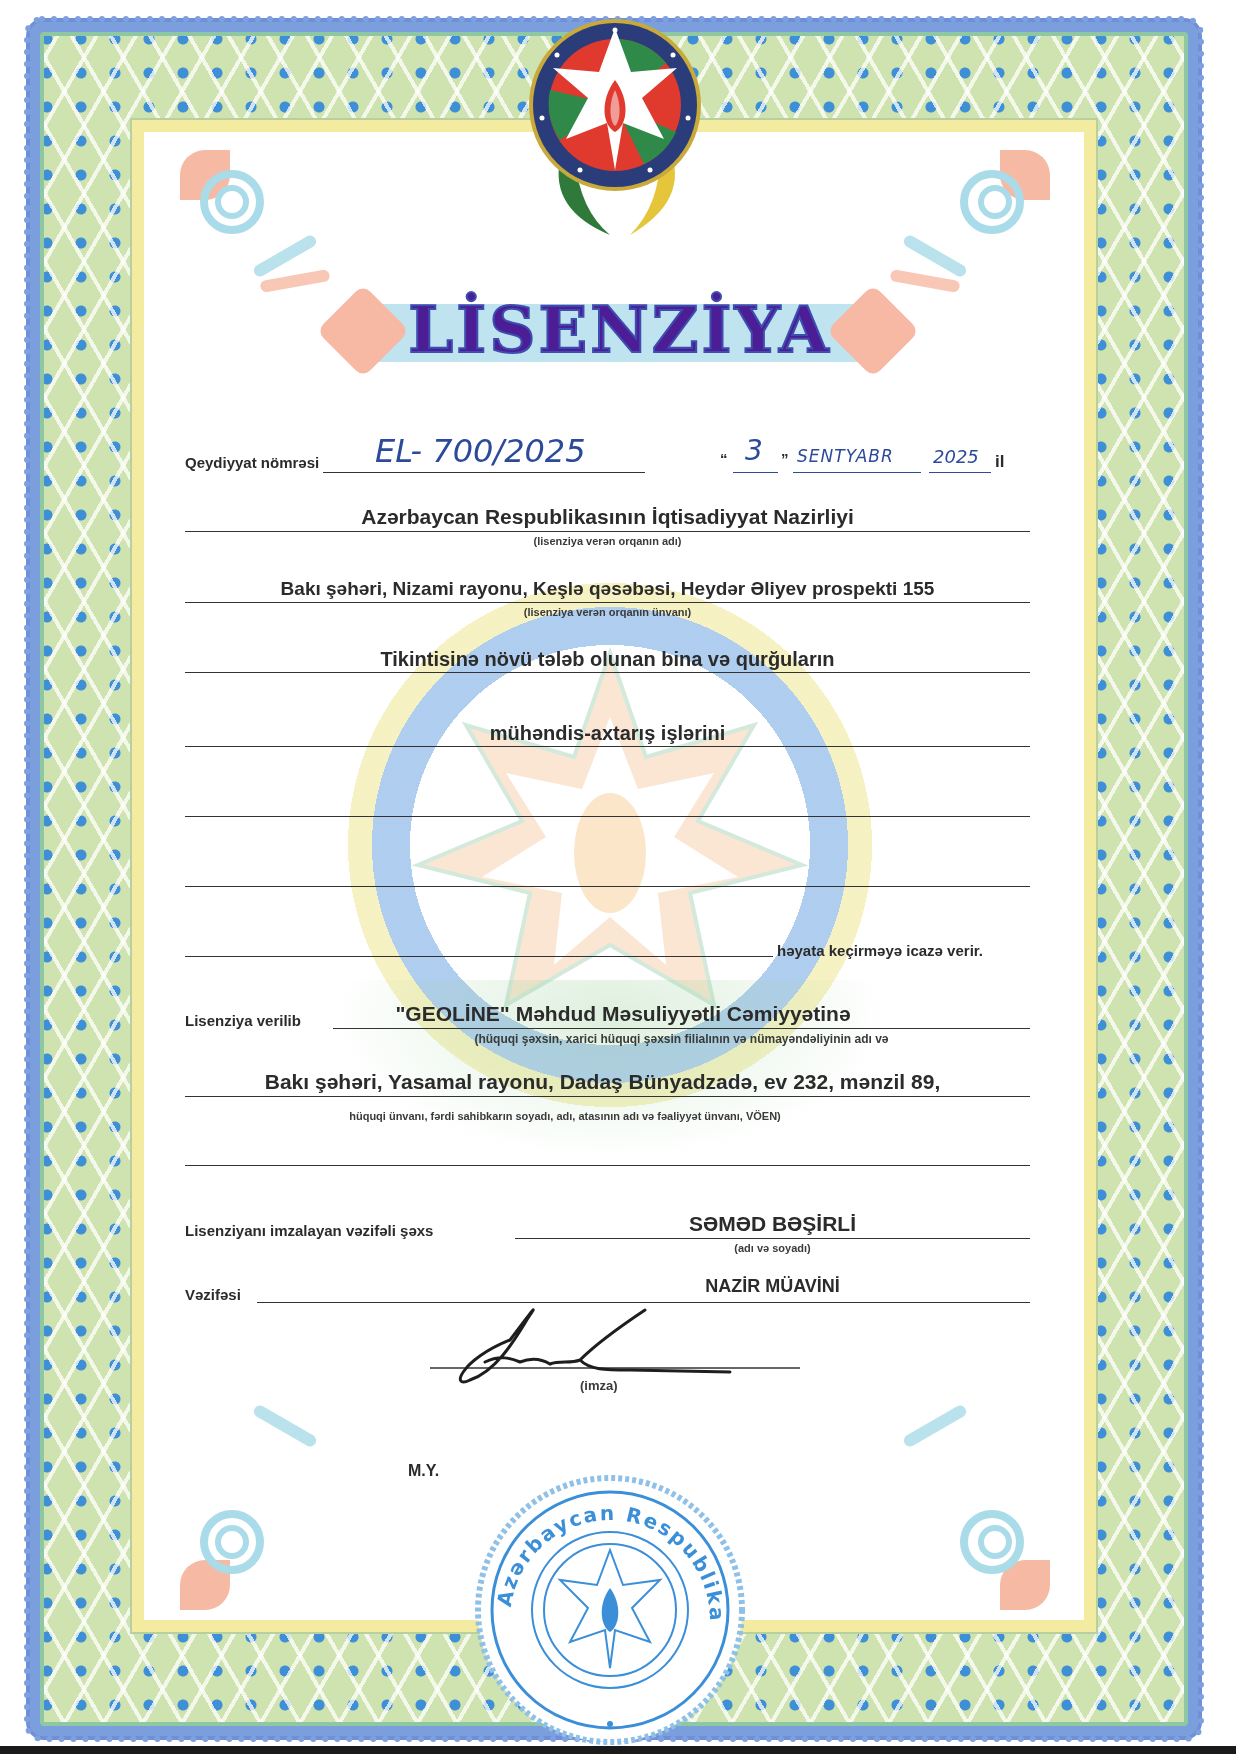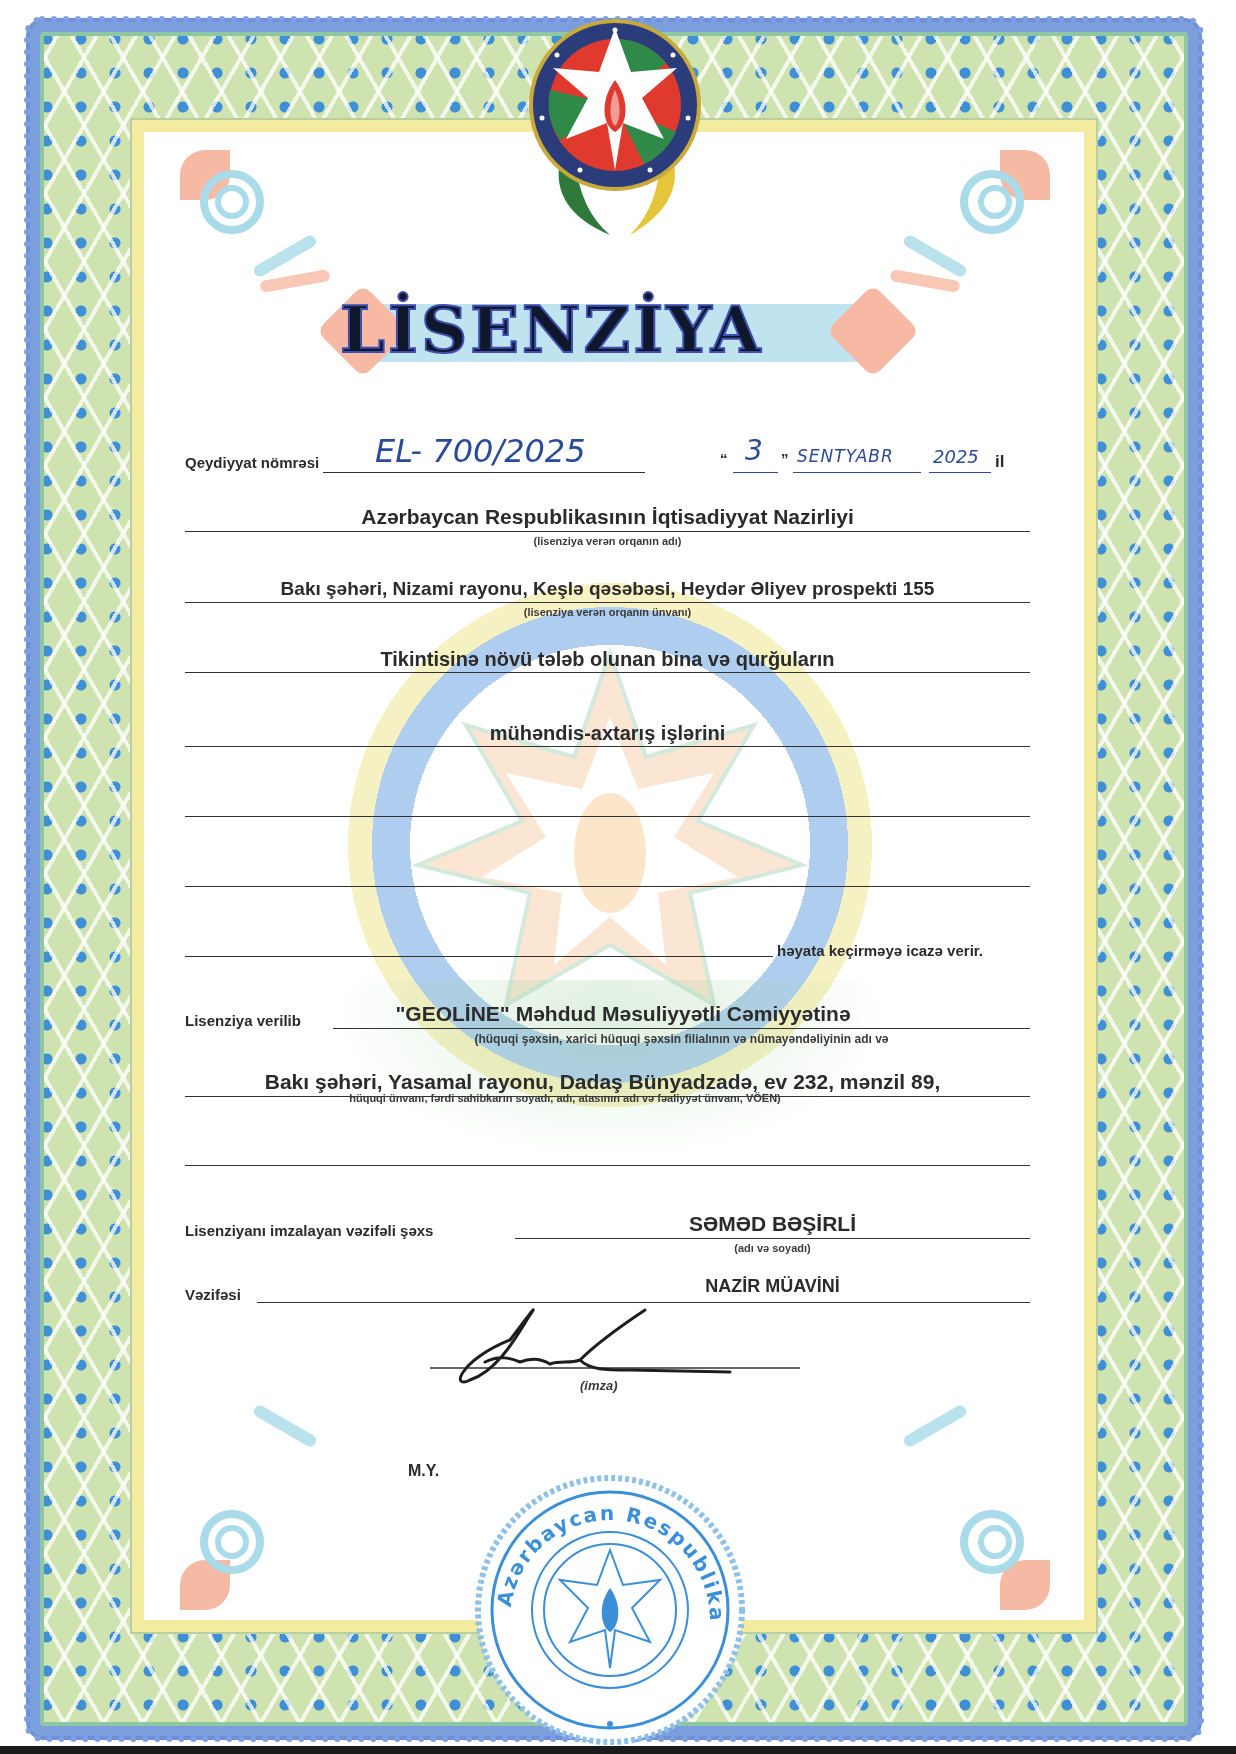--- a/index.html
+++ b/index.html
@@ -25,21 +25,21 @@
   .watermark { position:absolute; left:330px; top:565px; width:560px; height:560px; border-radius:50%;
     background: radial-gradient(circle, rgba(255,255,255,0) 0 200px, rgba(110,165,225,0.55) 200px 238px, rgba(235,225,120,0.45) 238px 262px, transparent 262px);
   }
   .watermark-star { position:absolute; left:410px; top:645px; width:400px; height:400px; opacity:0.45; }
   .wheat-wm { position:absolute; left:330px; top:980px; width:560px; height:180px; background:radial-gradient(ellipse at 50% 20%, rgba(160,210,160,0.35), transparent 70%); }
 
   .emblem { position:absolute; left:520px; top:10px; width:190px; height:230px; }
   .title-band { position:absolute; left:340px; top:290px; width:560px; height:80px; }
   .title-band .ribbon { position:absolute; left:20px; top:14px; width:520px; height:58px; background:#bfe3ef; border-radius:6px; }
   .title-band .diamond { position:absolute; top:8px; width:66px; height:66px; background:#f7b8a4; transform:rotate(45deg); border-radius:10px; }
-  .title { position:absolute; left:0; top:0; width:560px; text-align:left; font-family:"DejaVu Serif", serif; font-weight:bold; font-size:64px; letter-spacing:3px; color:#0f172a;
+  .title { position:absolute; left:0; top:0; width:560px; text-align:center; font-family:"DejaVu Serif", serif; font-weight:bold; font-size:64px; letter-spacing:3px; color:#4c1d95;
     -webkit-text-stroke:2px #3d4db0; line-height:80px; }
 
   .row { position:absolute; left:185px; width:855px; height:30px; }
   .line { position:absolute; height:0; border-top:1.5px solid #333; }
   .label { position:absolute; font-size:15px; font-weight:bold; color:#2b2b2b; white-space:nowrap; }
   .value { position:absolute; font-size:21px; font-weight:bold; color:#2b2b2b; white-space:nowrap; text-align:center; }
   .caption { position:absolute; font-size:11px; font-weight:bold; color:#3a3a3a; text-align:center; white-space:nowrap; }
   .hand { position:absolute; font-family:"DejaVu Sans", sans-serif; color:#2c4a9a; white-space:nowrap; font-style:italic; }
 
   .stamp { position:absolute; left:470px; top:1470px; width:280px; height:280px; }
@@ -171,21 +171,21 @@
 
 <div class="row" style="top:1002px;">
   <span class="label" style="left:0;top:10px;">Lisenziya verilib</span>
   <div class="line" style="left:148px;top:26px;width:697px;"></div>
   <span class="value" style="left:148px;width:580px;top:0;font-size:21px;">"GEOLİNE" Məhdud Məsuliyyətli Cəmiyyətinə</span>
   <span class="caption" style="left:148px;width:697px;top:30px;font-size:12px;">(hüquqi şəxsin, xarici hüquqi şəxsin filialının və nümayəndəliyinin adı və</span>
 </div>
 <div class="row" style="top:1070px;">
   <div class="line" style="left:0;top:26px;width:845px;"></div>
   <span class="value" style="left:-5px;width:845px;top:0;font-size:21px;">Bakı şəhəri, Yasamal rayonu, Dadaş Bünyadzadə, ev 232, mənzil 89,</span>
-  <span class="caption" style="left:0;width:760px;top:22px;text-align:center;">hüquqi ünvanı, fərdi sahibkarın soyadı, adı, atasının adı və fəaliyyət ünvanı, VÖEN)</span>
+  <span class="caption" style="left:0;width:760px;top:40px;text-align:center;">hüquqi ünvanı, fərdi sahibkarın soyadı, adı, atasının adı və fəaliyyət ünvanı, VÖEN)</span>
 </div>
 <div class="row" style="top:1137px;">
   <div class="line" style="left:0;top:28px;width:845px;"></div>
 </div>
 
 <div class="row" style="top:1208px;">
   <span class="label" style="left:0;top:14px;">Lisenziyanı imzalayan vəzifəli şəxs</span>
   <div class="line" style="left:330px;top:30px;width:515px;"></div>
   <span class="value" style="left:330px;width:515px;top:4px;font-size:21px;">SƏMƏD BƏŞİRLİ</span>
   <span class="caption" style="left:330px;width:515px;top:34px;">(adı və soyadı)</span>
@@ -193,21 +193,21 @@
 <div class="row" style="top:1272px;">
   <span class="label" style="left:0;top:14px;">Vəzifəsi</span>
   <div class="line" style="left:72px;top:30px;width:773px;"></div>
   <span class="value" style="left:330px;width:515px;top:4px;font-size:18px;">NAZİR MÜAVİNİ</span>
 </div>
 
 <svg style="position:absolute;left:430px;top:1300px;width:380px;height:110px;" viewBox="0 0 380 110">
   <line x1="0" y1="68" x2="370" y2="68" stroke="#333" stroke-width="1.3"></line>
   <path d="M40 80 C20 90 30 60 80 40 C95 20 110 0 100 15 C90 30 70 70 40 80 M55 62 C70 55 80 58 90 62 C100 58 110 58 120 64 C130 60 140 64 150 60 C170 40 200 20 215 10 M150 60 C160 70 175 70 200 70 L300 72" fill="none" stroke="#1e1e1e" stroke-width="3" stroke-linecap="round"></path>
 </svg>
-<span class="caption" style="left:580px;top:1378px;font-size:13px;font-style:italic;">(imza)</span>
+<span class="caption" style="left:580px;top:1378px;font-size:13px;">(imza)</span>
 
 <span class="label" style="left:408px;top:1462px;font-size:16px;">M.Y.</span>
 
 <svg class="stamp" viewBox="0 0 280 280">
   <defs>
     <path id="stampArc" d="M40 150 A100 100 0 1 1 240 150"></path>
   </defs>
   <circle cx="140" cy="140" r="132" fill="#ffffff" stroke="#8fc1e8" stroke-width="6" stroke-dasharray="4 3"></circle>
   <circle cx="140" cy="140" r="118" fill="none" stroke="#3a8fd8" stroke-width="3"></circle>
   <circle cx="140" cy="140" r="78" fill="none" stroke="#3a8fd8" stroke-width="2"></circle>

